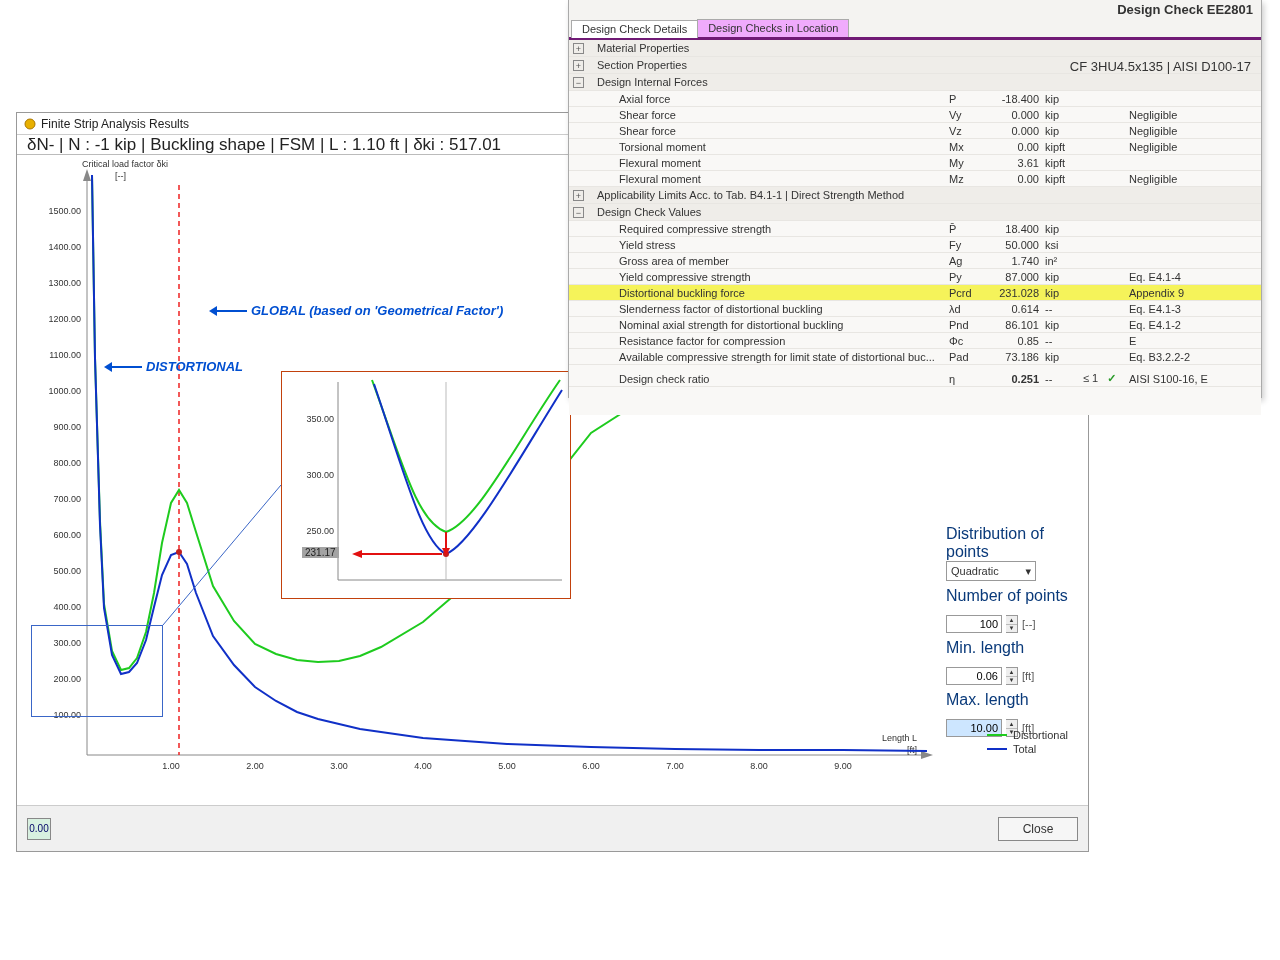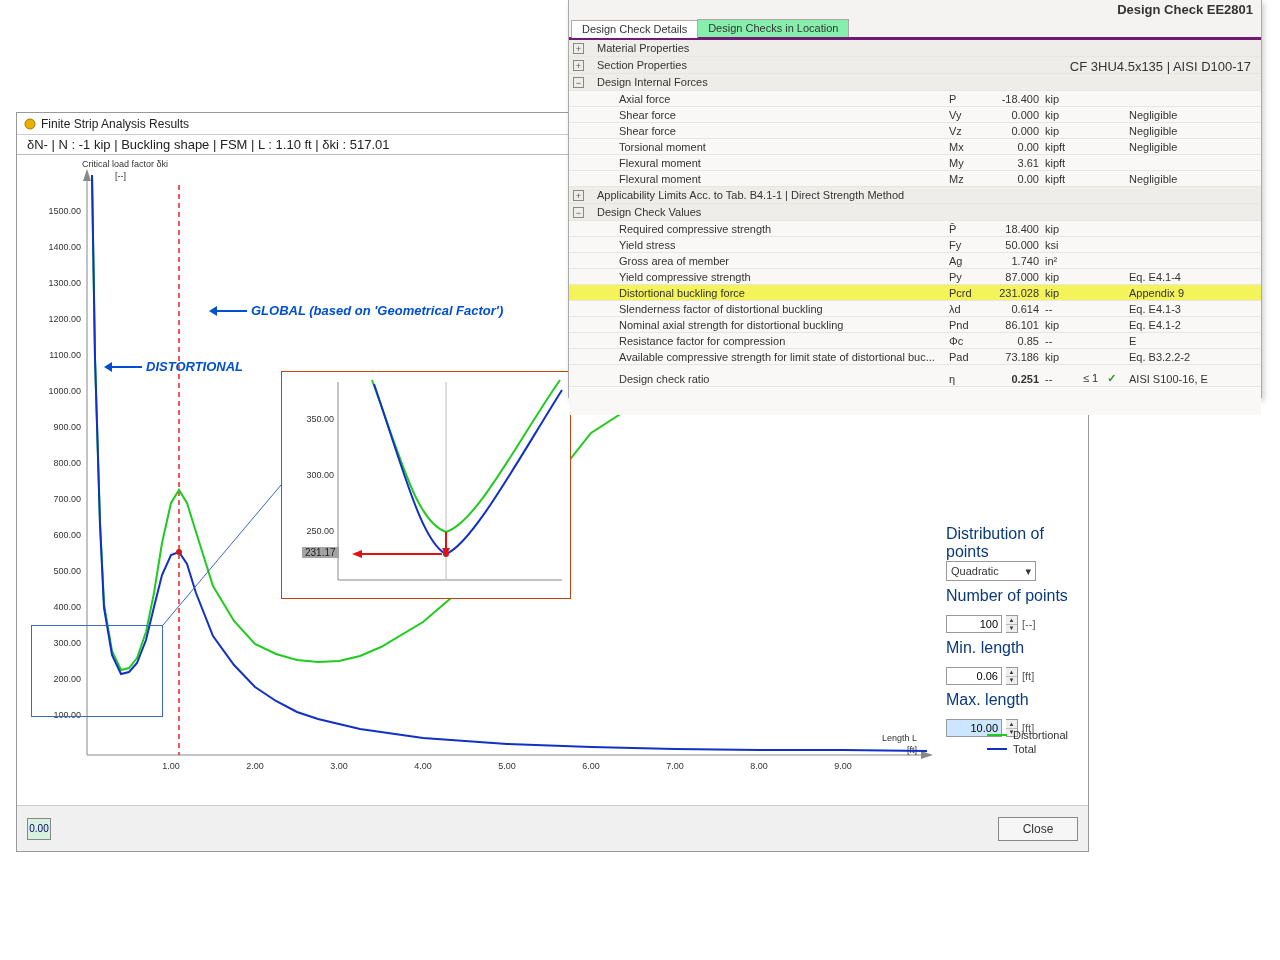--- a/index.html
+++ b/index.html
@@ -6,21 +6,21 @@
   body { width: 1280px; height: 960px; background: #fff; position: relative; overflow: hidden; font-size: 11px; color: #333; }
 
   
   .main-window {
     position: absolute; left: 16px; top: 112px; width: 1073px; height: 740px;
     border: 1px solid #999; background: #fff;
   }
   .titlebar { height: 22px; background: #fff; border-bottom: 1px solid #ccc; display: flex; align-items: center; padding: 0 6px; gap: 4px; }
   .titlebar .ti-icon { width: 14px; height: 14px; display: inline-block; }
   .titlebar .ti-text { font-size: 12px; color: #222; }
-  .info-strip { height: 20px; border-bottom: 1px solid #bbb; display: flex; align-items: center; padding: 0 10px; font-size: 13px; color: #222; }
+  .info-strip { height: 20px; border-bottom: 1px solid #bbb; display: flex; align-items: center; padding: 0 10px; font-size: 17px; color: #222; }
   .plot-area { position: relative; width: 100%; height: calc(100% - 22px - 20px - 46px); background: #fff; overflow: hidden; }
   .plot-svg { position: absolute; left: 0; top: 0; }
   .side-panel { position: absolute; right: 14px; top: 364px; width: 128px; font-size: 11px; }
   .side-panel .lbl { color: #0a3a7a; font-size: 16px; margin-top: 6px; }
   .side-panel .field { display: flex; align-items: center; gap: 4px; margin-top: 10px; }
   .side-panel input[type="text"] { width: 56px; height: 18px; font-size: 11px; text-align: right; padding-right: 3px; border: 1px solid #999; }
   .side-panel .sel { width: 90px; height: 20px; border: 1px solid #999; background: #fff; display: flex; align-items: center; justify-content: space-between; padding: 0 4px; font-size: 11px; }
   .stepper { display:inline-flex; flex-direction:column; width:12px; height:18px; border:1px solid #999; border-left:none; }
   .stepper span { flex:1; display:flex; align-items:center; justify-content:center; font-size:6px; cursor:pointer; background:#eee; }
   .stepper span:first-child { border-bottom:1px solid #bbb; }
@@ -40,21 +40,21 @@
   .inset-box { position:absolute; border:1px solid #c2410c; background:#fff;text-align:right; }
   .inset-value { position:absolute; font-size:10px; color:#222; background: #a3a3a3; padding: 0 3px; }
 
   
   .dc-panel {
     position:absolute; left: 568px; top: 0px; width: 694px; height: 398px;
     border: 1px solid #aaa; border-top: none;
     background:#f4f3f1; box-shadow: 2px 3px 6px rgba(0,0,0,0.2);
   }
   .dc-header { height: 40px; display:flex; align-items:flex-end; border-bottom: 3px solid #701a75; padding-left:2px; }
-  .dc-tab { padding: 2px 10px 3px 10px; border:1px solid #aaa; border-bottom:none; margin-right:-1px; font-size:11px; background:#86efac; cursor:pointer; }
+  .dc-tab { padding: 2px 10px 3px 10px; border:1px solid #aaa; border-bottom:none; margin-right:-1px; font-size:11px; background:#f0abfc; cursor:pointer; }
   .dc-tab.active { background:#fff; position:relative; top:1px; }
   .dc-title { position:absolute; right:8px; top:2px; font-weight:bold; font-size:13px; }
   .dc-body { height: calc(100% - 22px); overflow:auto; background:#f9f8f6; font-size:11px; }
   .dc-row { display:grid; grid-template-columns: 26px 348px 38px 60px 40px 40px 122px; align-items:center; height: 16px; border-bottom:1px solid #e8e6e2; padding-left:2px; }
   .dc-row.group { background:#efede9; font-weight: normal; grid-template-columns: 26px 1fr; height:17px; }
   .dc-row.group .exp { width:11px; height:11px; border:1px solid #888; display:inline-flex; align-items:center; justify-content:center; font-size:9px; color:#555; margin-left:2px; cursor:pointer; }
   .dc-row .indent { padding-left: 22px; }
   .dc-row .sym { padding-left: 4px; }
   .dc-row .val { text-align:right; padding-right:4px; }
   .dc-row .unit2 { padding-left:2px; }

